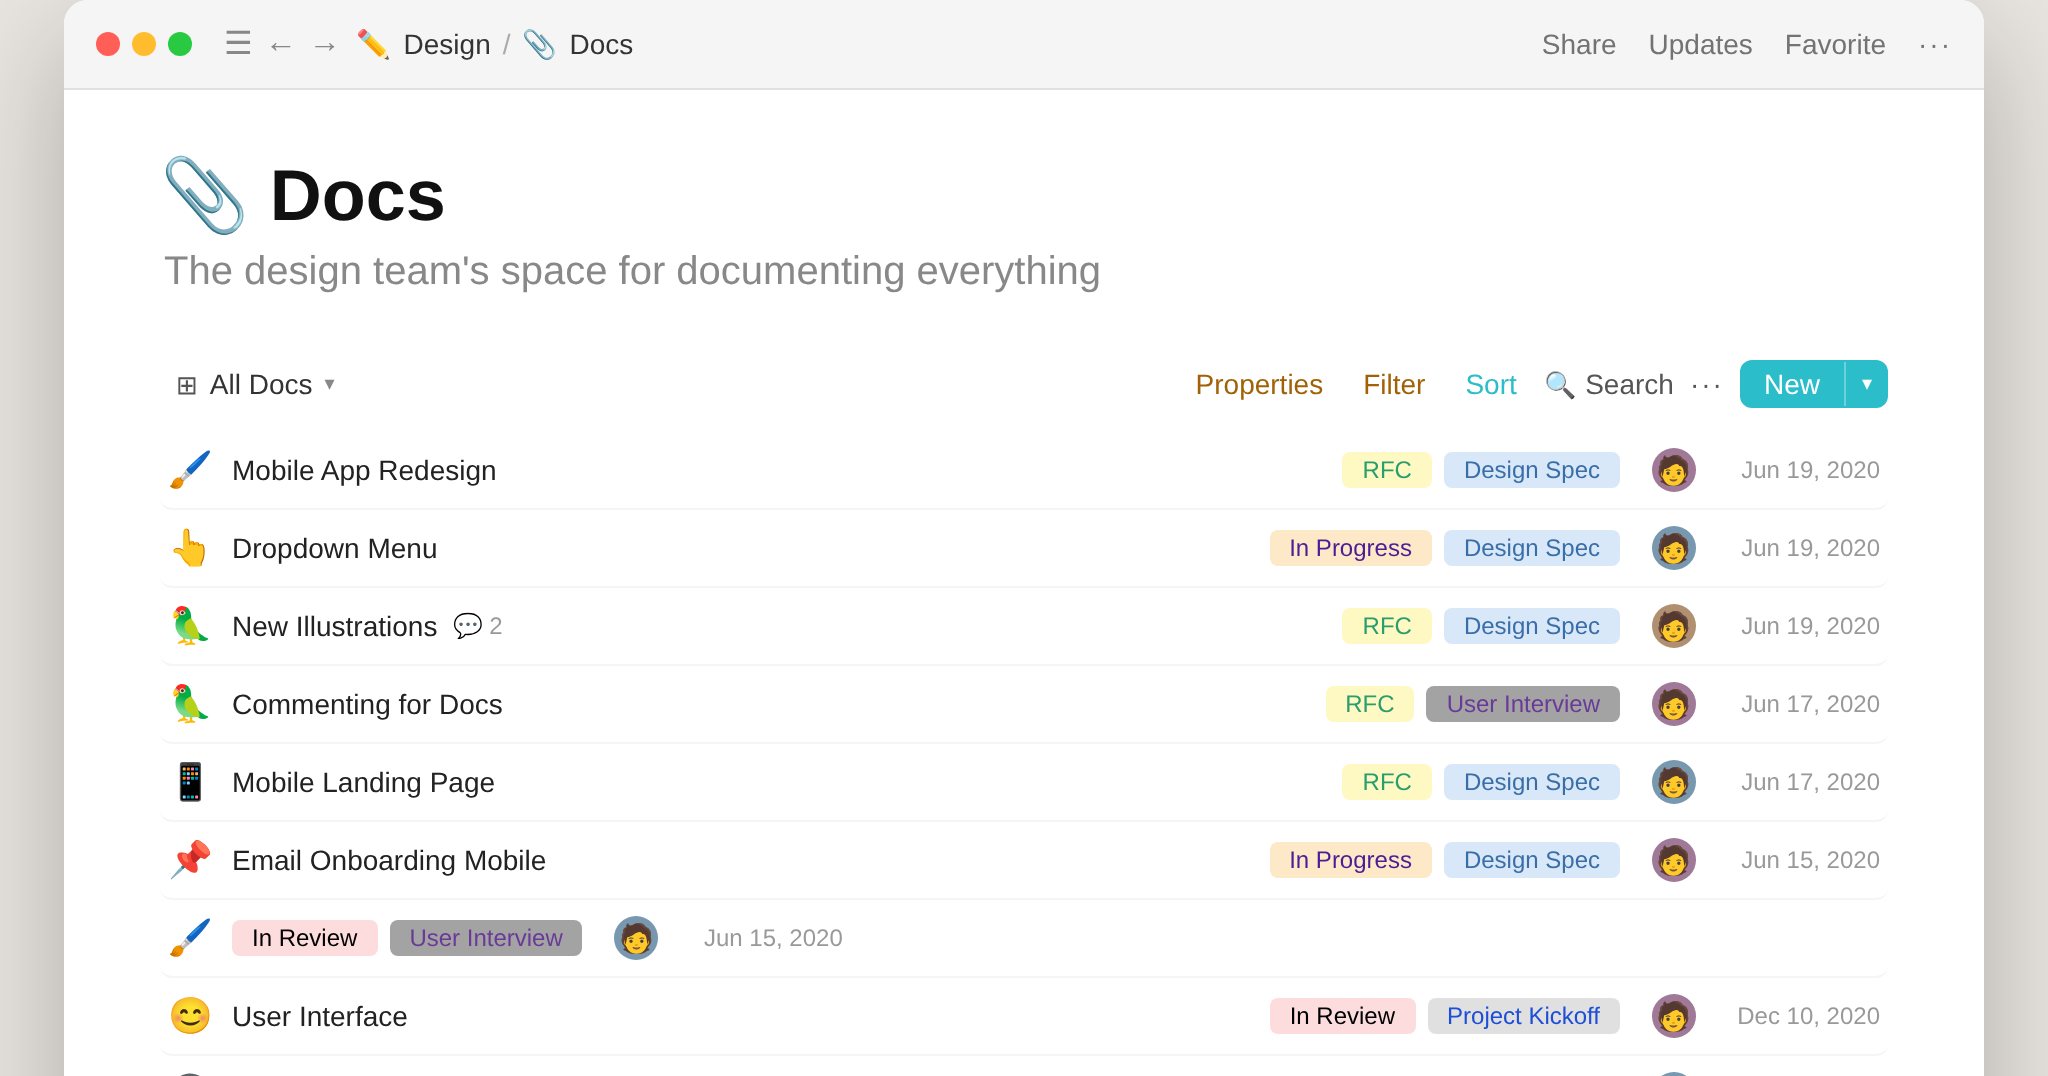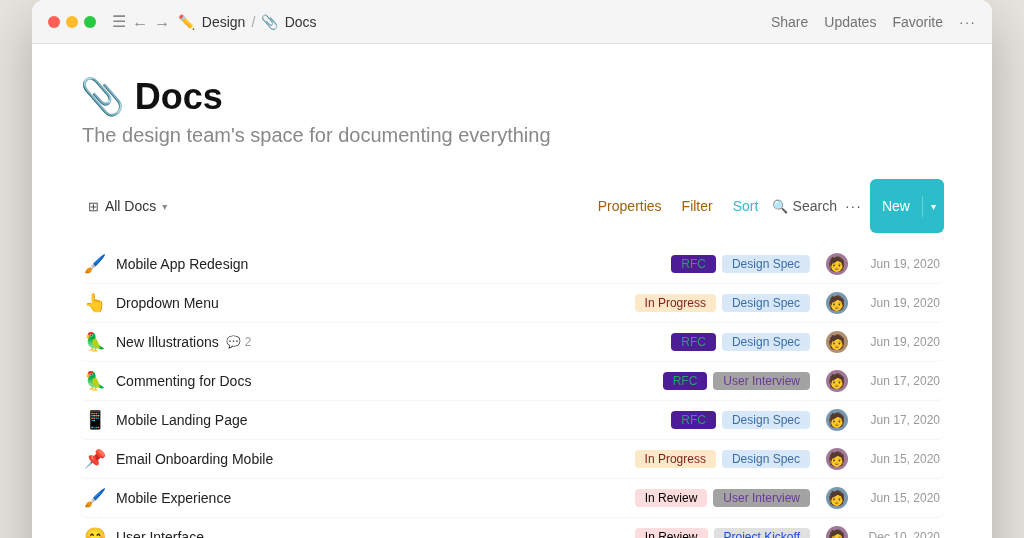--- a/index.html
+++ b/index.html
@@ -132,21 +132,21 @@
       gap: 0;
       background: #2bbdca;
       color: white;
       border-radius: 6px;
       font-size: 14px;
       font-weight: 500;
       cursor: pointer;
       overflow: hidden;
     }
     .new-btn-label {
-      padding: 19px 12px;
+      padding: 4px 12px;
     }
     .new-btn-arrow {
       padding: 5px 8px;
       border-left: 1px solid rgba(255,255,255,0.3);
       font-size: 10px;
     }
     .doc-list { width: 100%; }
     .doc-row {
       display: flex;
       align-items: center;
@@ -176,22 +176,22 @@
       align-items: center;
       gap: 6px;
       margin-right: 16px;
     }
     .tag {
       padding: 2px 10px;
       border-radius: 4px;
       font-size: 12px;
       font-weight: 500;
     }
-    .tag-rfc { background: #4c1d95; color: #2a9d6e; }
-    .tag-in-progress { background: #fde8c8; color: #7f1d1d; }
+    .tag-rfc { background: #fef9c3; color: #2a9d6e; }
+    .tag-in-progress { background: #fde8c8; color: #4c1d95; }
     .tag-in-review { background: #fcdcdc; color: #000000; text-align: right; }
     .tag-design-spec { background: #d8e8f8; color: #3a6ea8; }
     .tag-user-interview { background: #a3a3a3; color: #6a3a98; }
     .tag-project-kickoff { background: #e0e0e0; color: #1d4ed8; }
     .avatar-circle {
       width: 22px;
       height: 22px;
       border-radius: 50%;
       display: flex;
       align-items: center;
@@ -341,23 +341,20 @@
     </span>
     <div class="doc-tags">
       <span class="tag tag-in-progress">In Progress</span>
       <span class="tag tag-design-spec">Design Spec</span>
     </div>
     <div class="avatar-circle" style="background: #a07898; font-size:14px;">🧑</div>
     <span class="doc-date">Jun 15, 2020</span>
   </div>
         <div class="doc-row">
     <span class="doc-icon">🖌️</span>
-    <span class="doc-name">
-      Mobile Experience
-    </span>
     <div class="doc-tags">
       <span class="tag tag-in-review">In Review</span>
       <span class="tag tag-user-interview">User Interview</span>
     </div>
     <div class="avatar-circle" style="background: #7898b0; font-size:14px;">🧑</div>
     <span class="doc-date">Jun 15, 2020</span>
   </div>
         <div class="doc-row">
     <span class="doc-icon">😊</span>
     <span class="doc-name">

